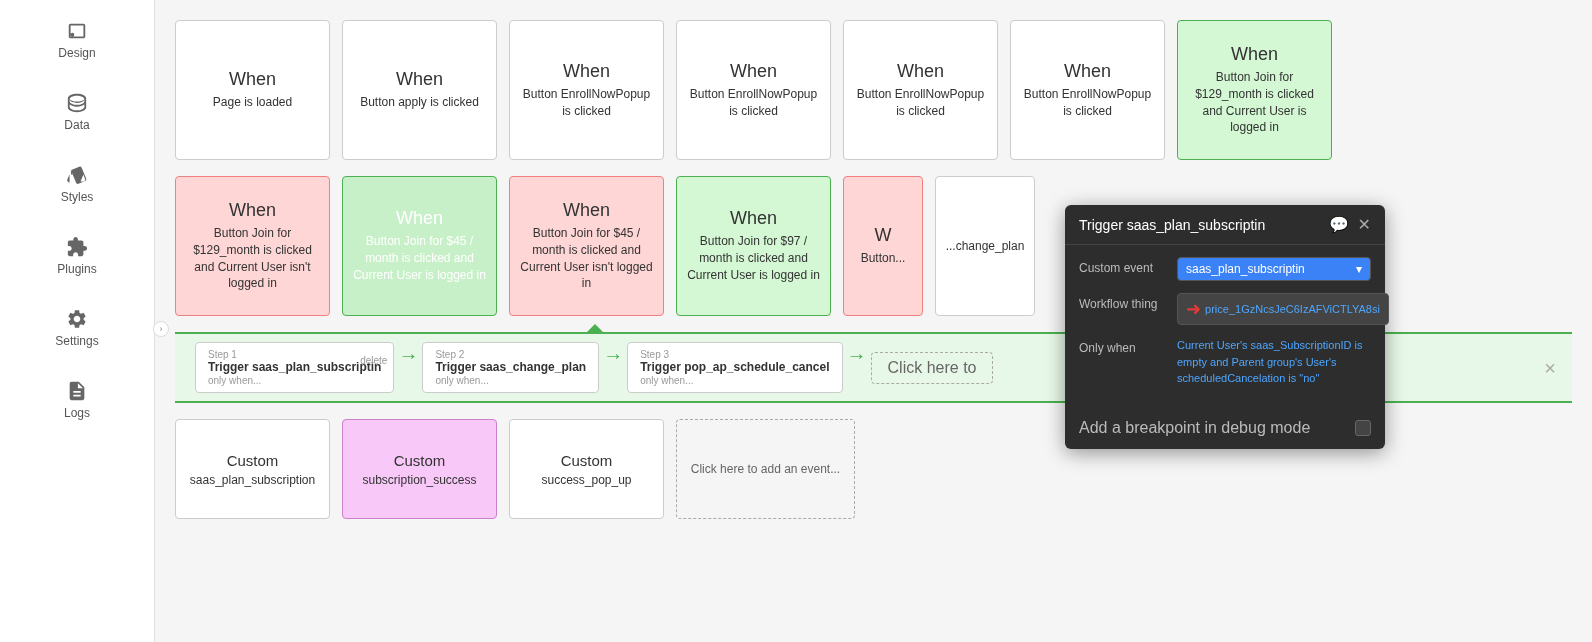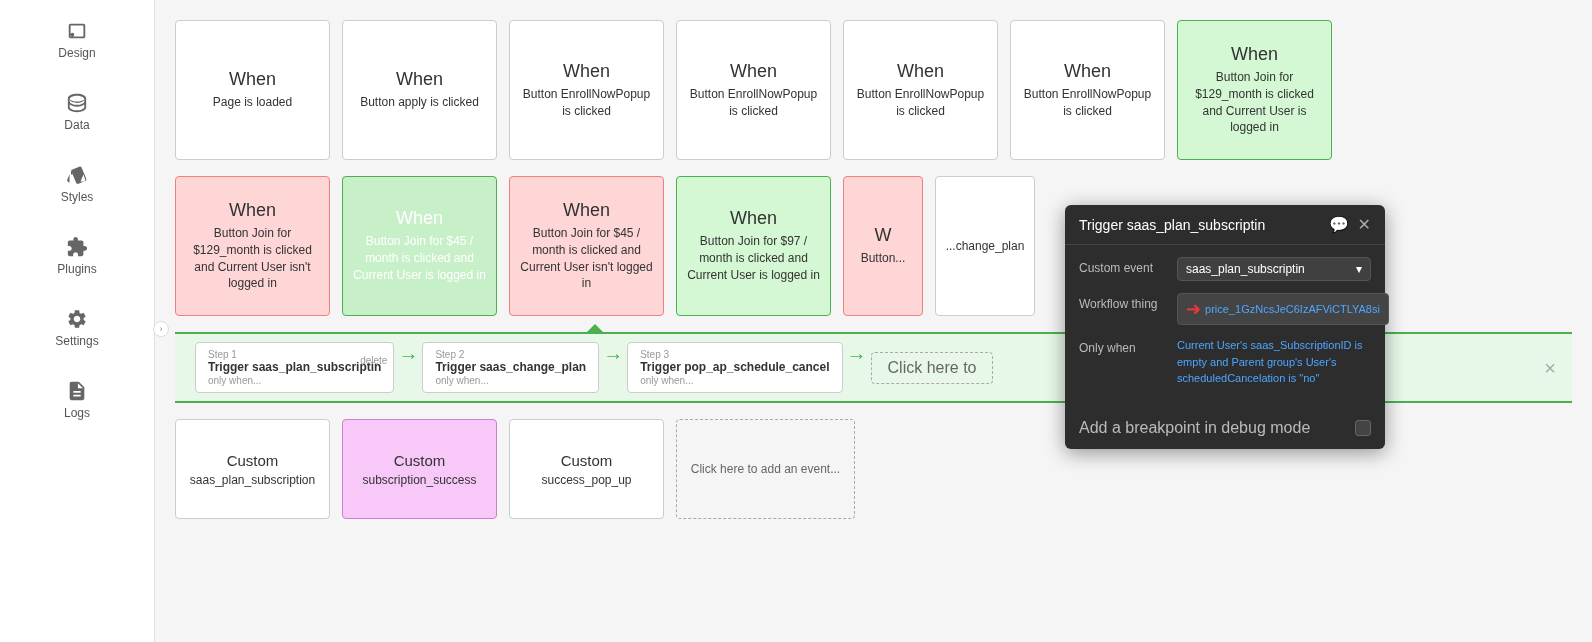--- a/index.html
+++ b/index.html
@@ -295,21 +295,21 @@
     .popup-label {
       color: #bbb;
       font-size: 12px;
       min-width: 90px;
       padding-top: 4px;
     }
     .popup-value {
       flex: 1;
     }
     .popup-select {
-      background: #404040;
+      background: #3b82f6;
       border: 1px solid #555;
       border-radius: 4px;
       color: #fff;
       padding: 4px 8px;
       font-size: 12px;
       width: 100%;
       display: flex;
       align-items: center;
       justify-content: space-between;
     }

